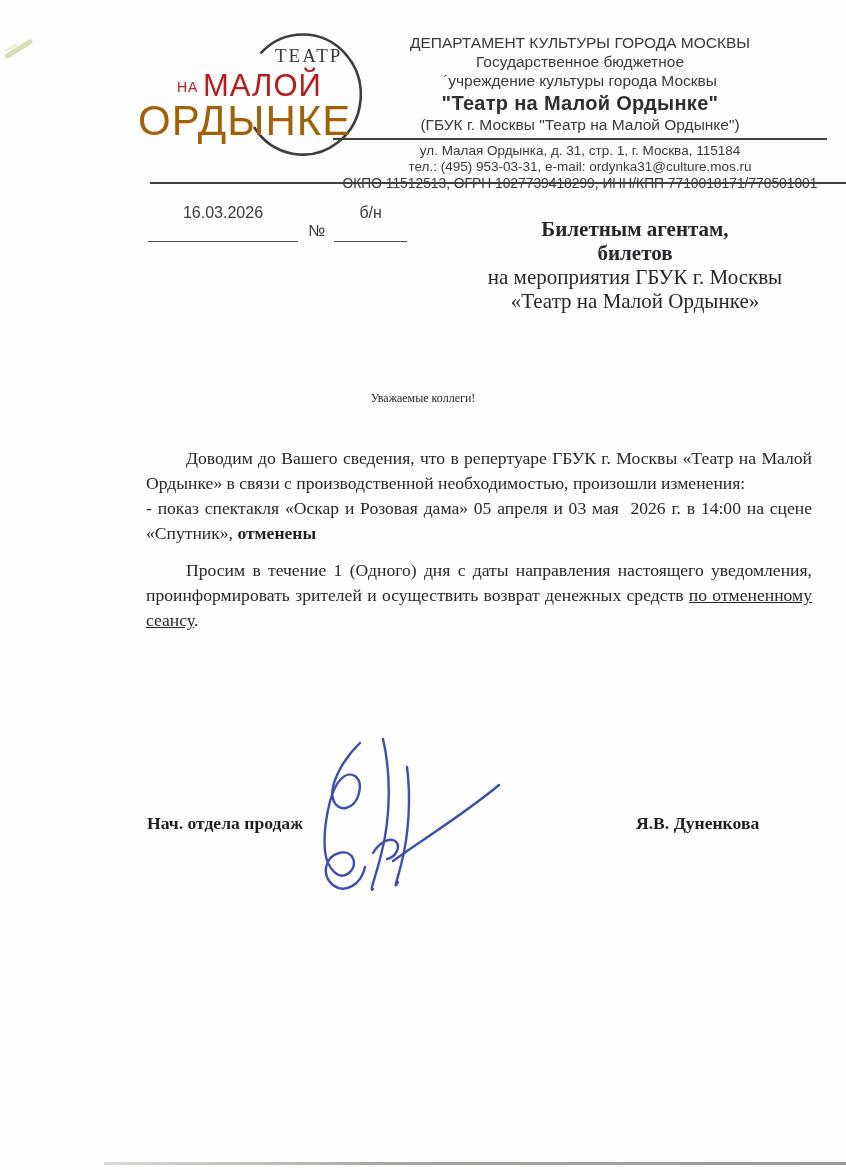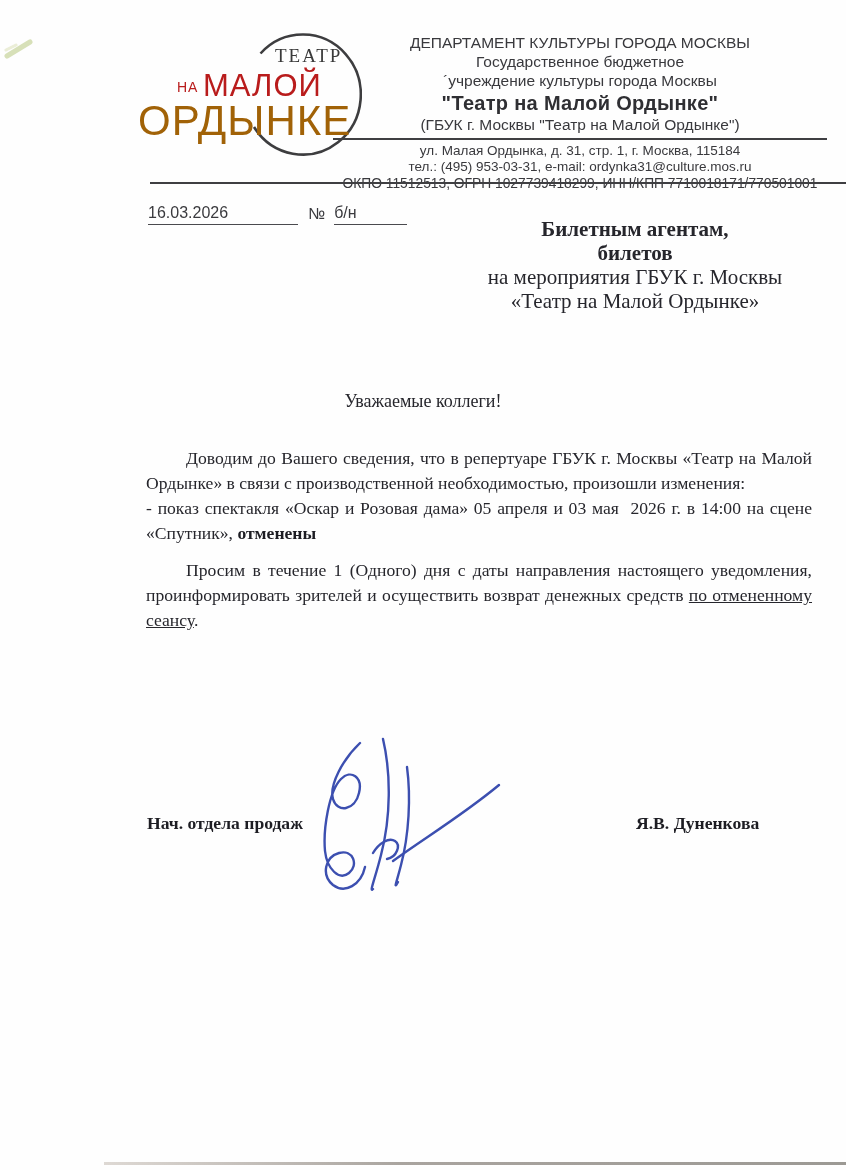--- a/index.html
+++ b/index.html
@@ -32,34 +32,34 @@
   .head-right .gbuk { font-size:15.5px; line-height:20px; }
   .head-rule { border:0; border-top:2px solid #3f3f42; margin:3px 0 3px 0; }
   .head-right .addr { font-size:13.5px; line-height:16px; }
   .head-right .codes { font-size:13.8px; line-height:17px; white-space:nowrap; }
   .long-rule { position:absolute; left:150px; top:182px; width:696px; height:2px; background:#3f3f42; }
   
   .ref-line {
     position:absolute; left:148px; top:204px; display:flex; align-items:flex-end;
     font-family:"Liberation Sans",sans-serif; font-size:16px; color:#3a3a3e;
   }
-  .ref-underline { border-bottom:1.6px solid #4a4a4e; text-align:left; padding-bottom:2px; }
+  .ref-underline { border-bottom:1.6px solid #4a4a4e; text-align:center; padding-bottom:19px; }
   .ref-date { width:150px; }
   .ref-no-sign { margin:0 9px 2px 10px; }
   .ref-number { width:73px; }
   
   .addressee {
     position:absolute; left:423px; top:217px; width:424px;
     text-align:center; font-size:21px; line-height:24px; color:#26262c;
   }
   .addressee .b { font-weight:bold; }
   
   .salutation {
     position:absolute; left:148px; top:391px; width:550px;
-    text-align:center; font-size:18px; color:#26262c;
+    text-align:center; font-size:12px; color:#26262c;
   }
   .letter-body {
     position:absolute; left:146px; top:446px; width:666px;
     font-size:17.6px; line-height:25px; color:#26262c; text-align:justify;
   }
   .letter-body p { margin:0; }
   .indent { text-indent:40px; }
   .gap { margin-top:12px !important; }
   .uline { text-decoration:underline; }
   b { color:#1d1d23; }

